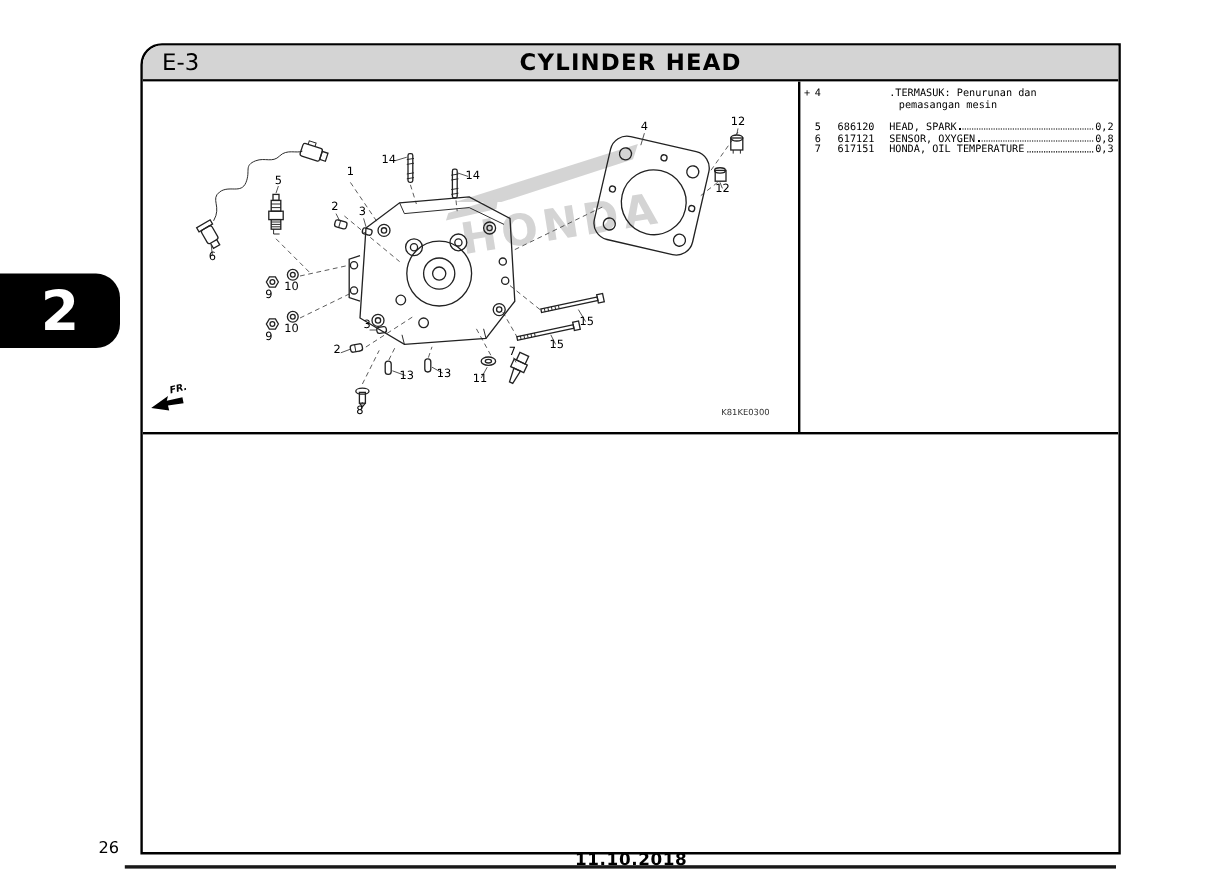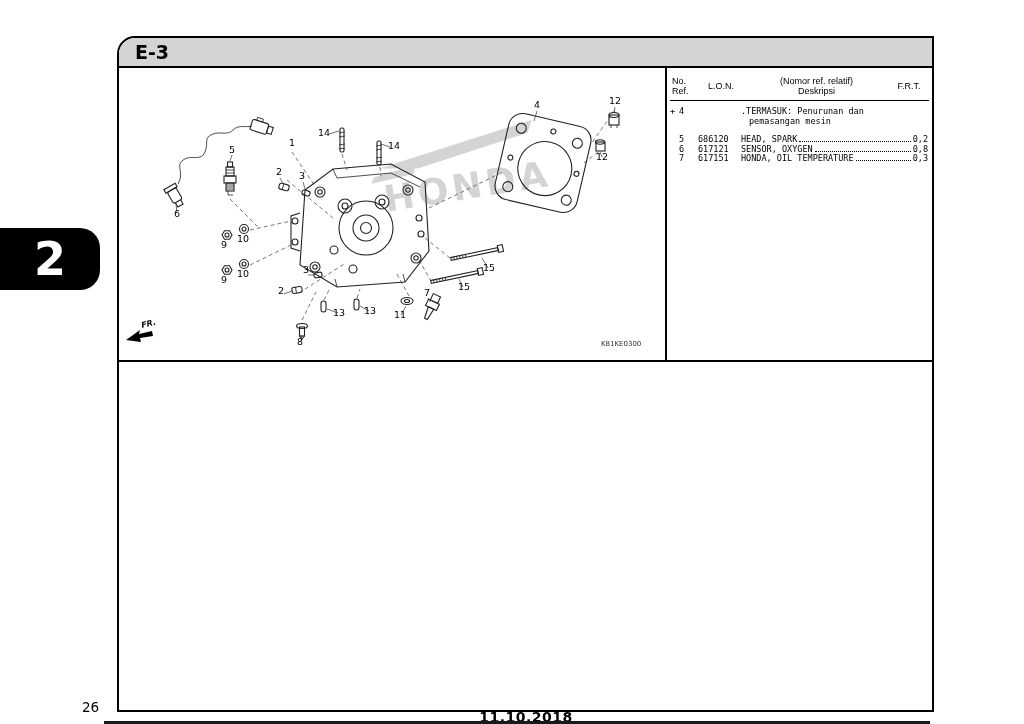--- a/index.html
+++ b/index.html
@@ -1,21 +1,21 @@
 <!DOCTYPE html>
 <html><head>
 <meta charset="utf-8">
 <style>
   html,body{margin:0;padding:0;}
   body{width:1024px;height:724px;background:#fff;position:relative;overflow:hidden;
        font-family:"Liberation Sans",sans-serif;}
   .frame{position:absolute;left:117px;top:36px;width:813px;height:672px;
          border:2.5px solid #000;border-radius:18px 0 0 0;overflow:hidden;background:#fff;}
   .hdr{height:28px;background:#d4d4d4;border-bottom:2px solid #000;position:relative;}
-  .hdr-code{position:absolute;left:16px;top:3px;font-size:19px;font-weight:bold;
+  .hdr-code{position:absolute;left:16px;top:3px;font-size:19px;font-weight:normal;
             font-family:"DejaVu Sans",sans-serif;}
   .hdr-title{position:absolute;left:0;right:0;top:3px;text-align:center;font-size:19px;
              font-weight:bold;letter-spacing:1px;font-family:"DejaVu Sans",sans-serif;}
   .content{position:relative;height:292px;border-bottom:2px solid #000;background:#fff;}
   .diagram{position:absolute;left:0;top:0;width:546px;height:292px;border-right:2px solid #000;}
   .ptable{position:absolute;left:548px;top:0;right:0;bottom:0;padding:0 3px;}
   .thead{display:flex;align-items:flex-start;border-bottom:1.5px solid #000;
          padding:8px 0 4px;font-size:9px;line-height:10px;}
   .h-ref{width:26px;text-align:left;padding-left:2px;}
   .h-lon{width:46px;text-align:center;padding-top:5px;}
@@ -49,20 +49,21 @@
   .wm{fill:#c6c6c6;opacity:0.75;}
   .wm text{font-family:"DejaVu Sans",sans-serif;font-weight:bold;font-size:36px;letter-spacing:4px;}
   .fr-text{font-family:"DejaVu Sans",sans-serif;font-size:8px;font-weight:bold;font-style:italic;fill:#000;}
 </style>
 </head>
 <body>
 
 <div class="frame">
   <div class="hdr">
     <span class="hdr-code">E-3</span>
+    <span class="hdr-title">CYLINDER HEAD</span>
   </div>
 
   <div class="content">
     <div class="diagram">
       <svg width="546" height="292" viewBox="0 0 546 292">
 
         <g class="wm" transform="rotate(-9 340 105)">
           <polygon points="262,88 420,64 414,76 300,94"></polygon>
           <polygon points="255,96 298,90 295,99 252,102"></polygon>
           <text x="262" y="132">HONDA</text>
@@ -291,32 +292,20 @@
         <g>
           <polygon class="solidblk" points="7,272 21,262 20,266 33,263 34,268 21,270 22,274"></polygon>
           <text class="fr-text" x="23" y="260" transform="rotate(-14 23 260)">FR.</text>
         </g>
 
         <text class="k-code" x="482" y="278">K81KE0300</text>
       </svg>
     </div>
 
     <div class="ptable">
-      <div class="thead">
-        <div class="h-ref">
-          <div>No.</div>
-          <div>Ref.</div>
-        </div>
-        <div class="h-lon">L.O.N.</div>
-        <div class="h-desc">
-          <div>(Nomor ref. relatif)</div>
-          <div>Deskripsi</div>
-        </div>
-        <div class="h-frt">F.R.T.</div>
-      </div>
       <div class="tbody">
           <div class="trow gap">
             <span class="c-pre">+</span>
             <span class="c-ref">4</span>
             <span class="c-lon"></span>
             <span class="c-desc">
               <span class="c-d1">
                 <span>.TERMASUK: Penurunan dan</span>
               </span>
               <span class="c-d2">pemasangan mesin</span>

